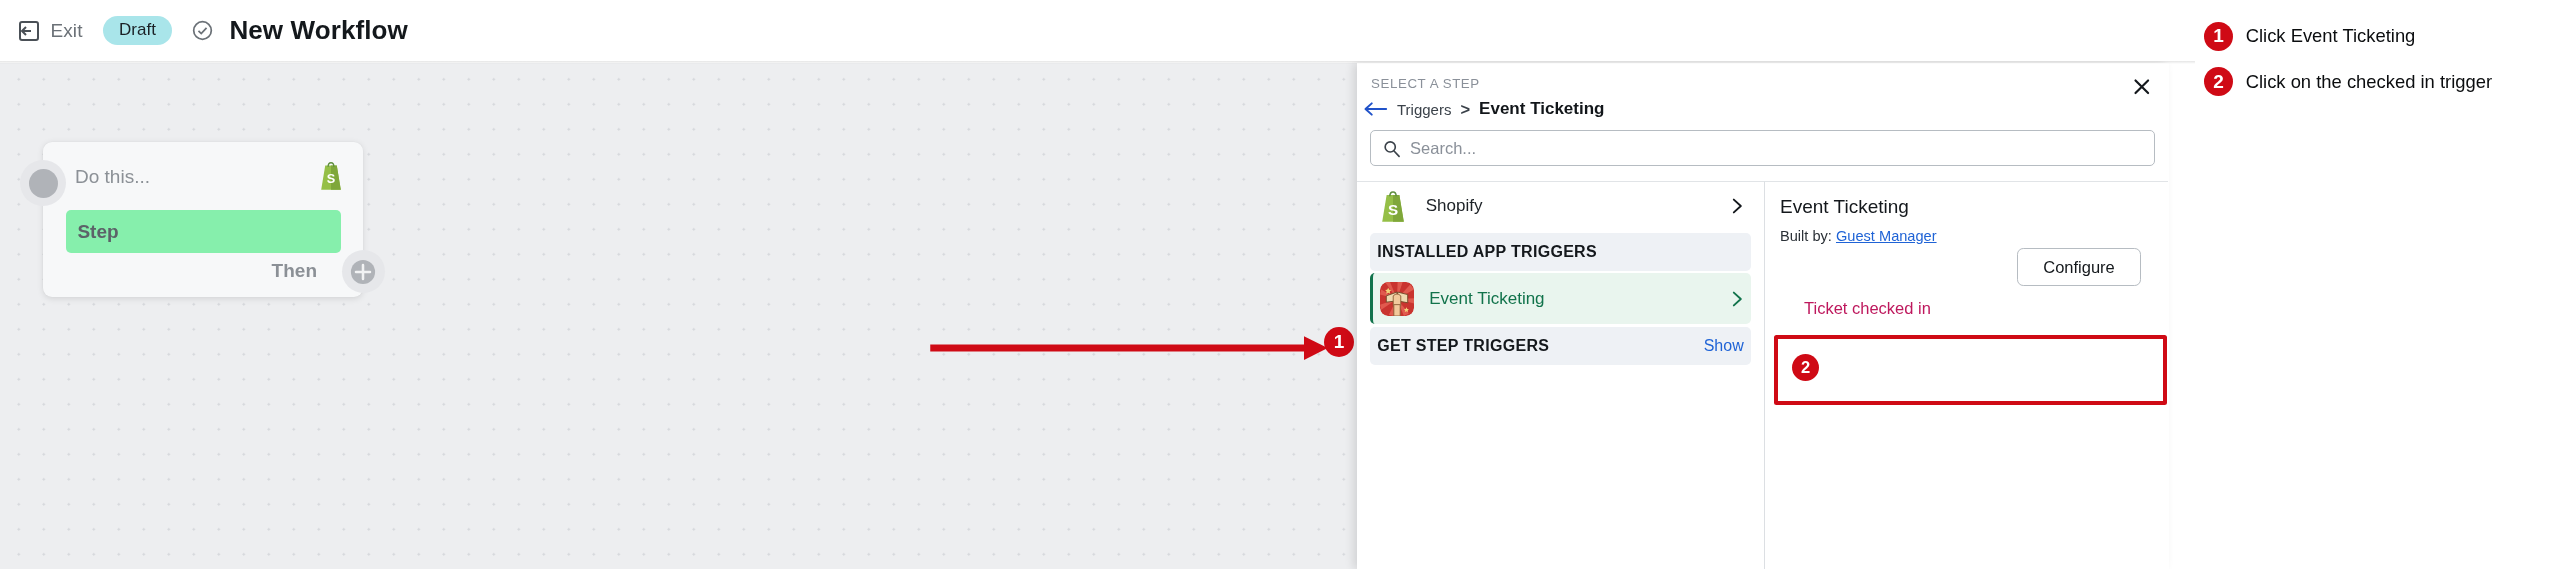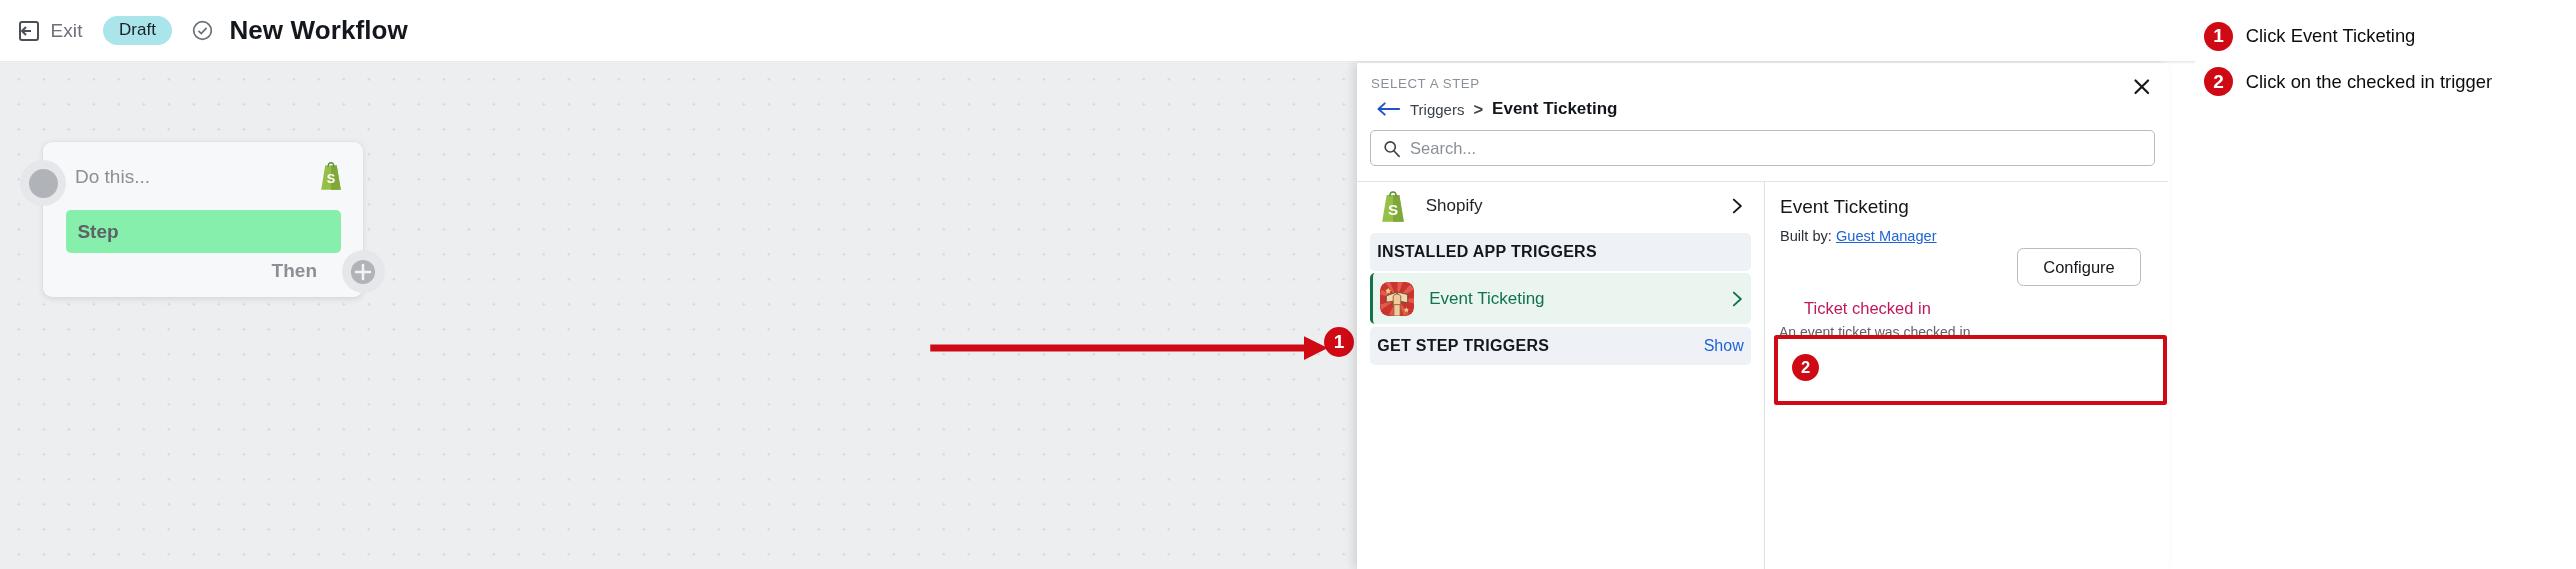--- a/index.html
+++ b/index.html
@@ -125,21 +125,21 @@
   .panel-head { position:relative; height:127px; }
   .select-step-label {
     position:absolute; left:14px; top:12.7px;
     font-size:13.3px; color:#8a9099; letter-spacing:0.6px;
   }
   .close-x {
     position:absolute; right:16.5px; top:12.7px;
     width:21.6px; height:21.6px; cursor:pointer;
   }
   .breadcrumb {
-    position:absolute; left:19px; top:36px;
+    position:absolute; left:6px; top:36px;
     display:flex; align-items:center; gap:9px;
   }
   .back-arrow { width:25px; height:18px; display:block; cursor:pointer; }
   .crumb-link { font-size:15px; color:#3b424a; cursor:pointer; }
   .crumb-sep { font-size:16.5px; color:#3b424a; font-weight:600; }
   .crumb-current { font-size:17px; font-weight:700; color:#12161a; }
   .search-box {
     position:absolute; left:12.7px; top:67px;
     width:785px; height:36px;
     border:0.6px solid #b6bcc2; border-radius:5px;
@@ -372,21 +372,20 @@
       <div class="panel-col-right">
         <span class="detail-title">Event Ticketing</span>
         <div class="detail-built">
           <span>Built by:</span>
           <a>Guest Manager</a>
         </div>
         <button class="configure-btn">Configure</button>
 
         <div class="trigger-item">
           <div class="trigger-item-title">Ticket checked in</div>
-          <div class="trigger-item-desc">An event ticket was checked in.</div>
         </div>
       </div>
     </div>
   </div>
 
   <div class="red-box"></div>
   <div class="badge badge-2-box">2</div>
 
   <div class="legend">
     <div class="legend-row legend-1">

